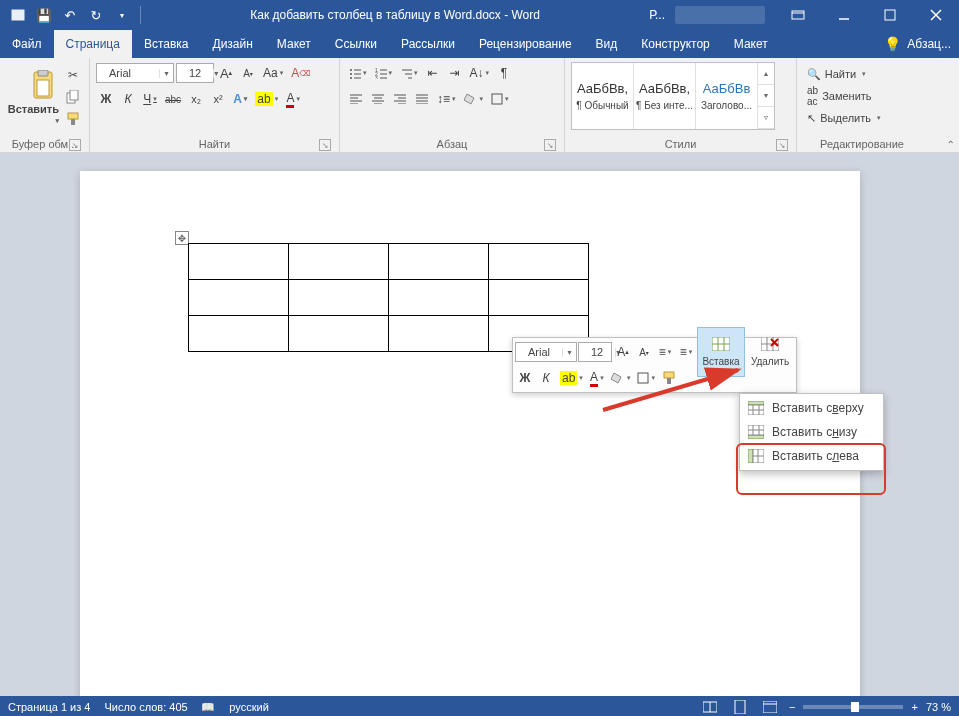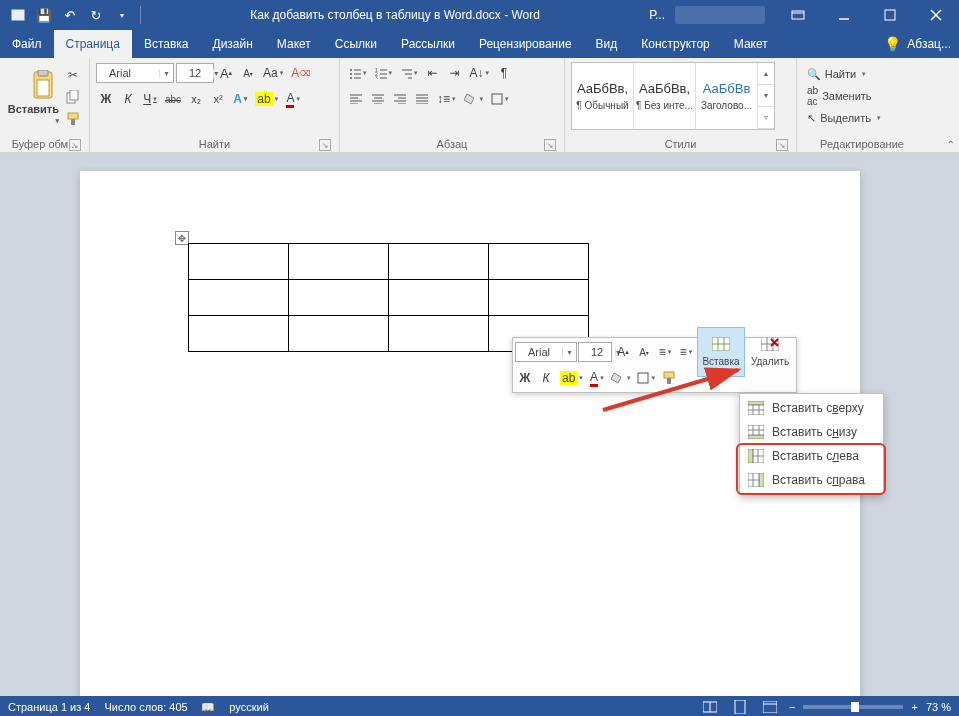--- a/index.html
+++ b/index.html
@@ -488,31 +488,20 @@
       <div class="mico">
           <svg width="16" height="14">
             <rect x="0" y="0" width="5" height="14" fill="#cde0b8" stroke="#7a9f4e"></rect>
             <rect x="5" y="0" width="11" height="14" fill="#fff" stroke="#888"></rect>
             <line x1="10" y1="0" x2="10" y2="14" stroke="#888"></line>
             <line x1="5" y1="7" x2="16" y2="7" stroke="#888"></line>
           </svg>
         </div>
       <span>Вставить с<u class="acc">л</u>ева</span>
     </div>
-    <div class="menu-item">
-      <div class="mico">
-          <svg width="16" height="14">
-            <rect x="11" y="0" width="5" height="14" fill="#cde0b8" stroke="#7a9f4e"></rect>
-            <rect x="0" y="0" width="11" height="14" fill="#fff" stroke="#888"></rect>
-            <line x1="5" y1="0" x2="5" y2="14" stroke="#888"></line>
-            <line x1="0" y1="7" x2="11" y2="7" stroke="#888"></line>
-          </svg>
-        </div>
-      <span>Вставить с<u class="acc">п</u>рава</span>
-    </div>
   </div>
   <div class="menu-highlight"></div>
 
   <svg class="arrow" viewBox="0 0 150 50">
     <defs>
         <marker id="ah" markerWidth="10" markerHeight="10" refX="8" refY="3" orient="auto">
           <path d="M0,0 L9,3 L0,6 Z" fill="#d93a2b"></path>
         </marker>
       </defs>
     <line x1="5" y1="45" x2="140" y2="5" stroke="#d93a2b" stroke-width="4" marker-end="url(#ah)"></line>

